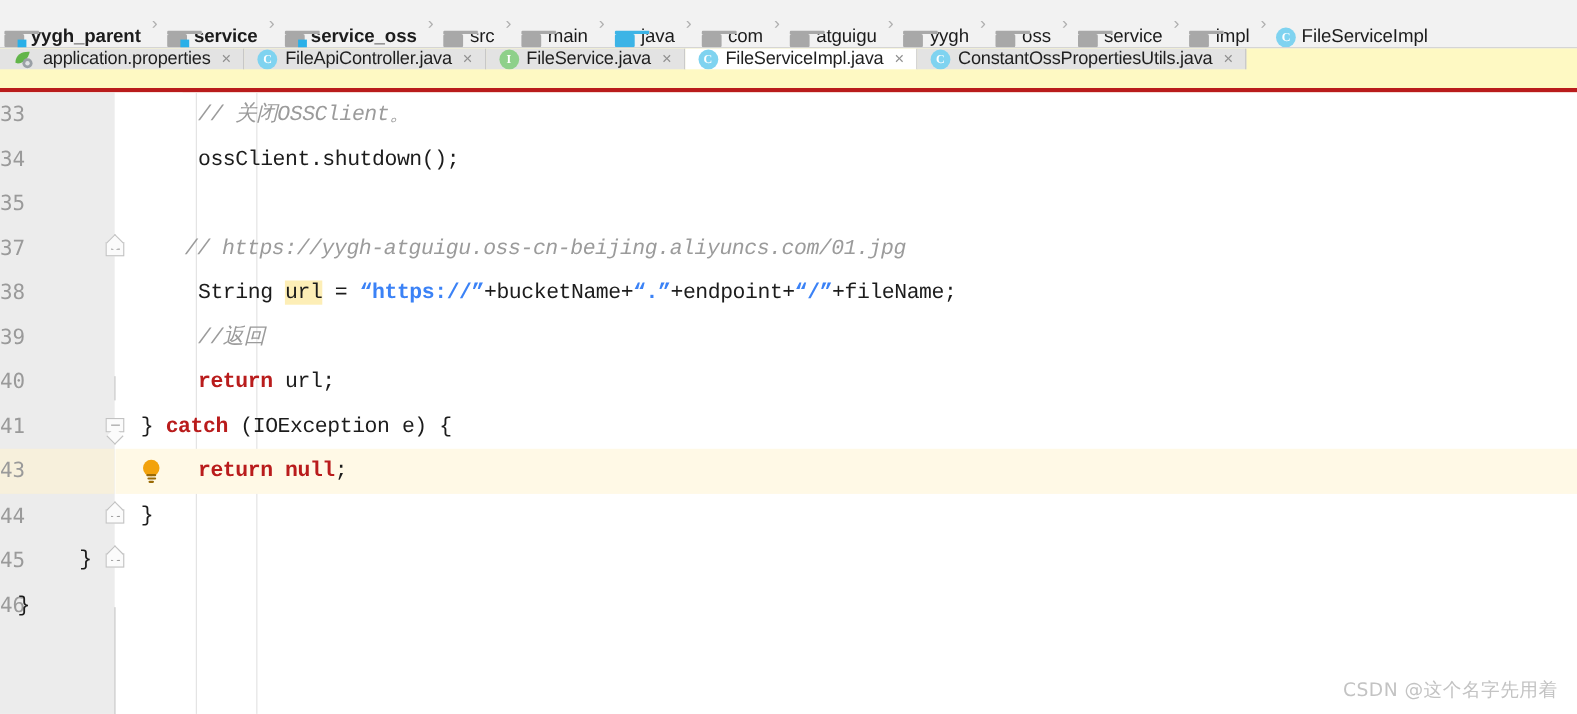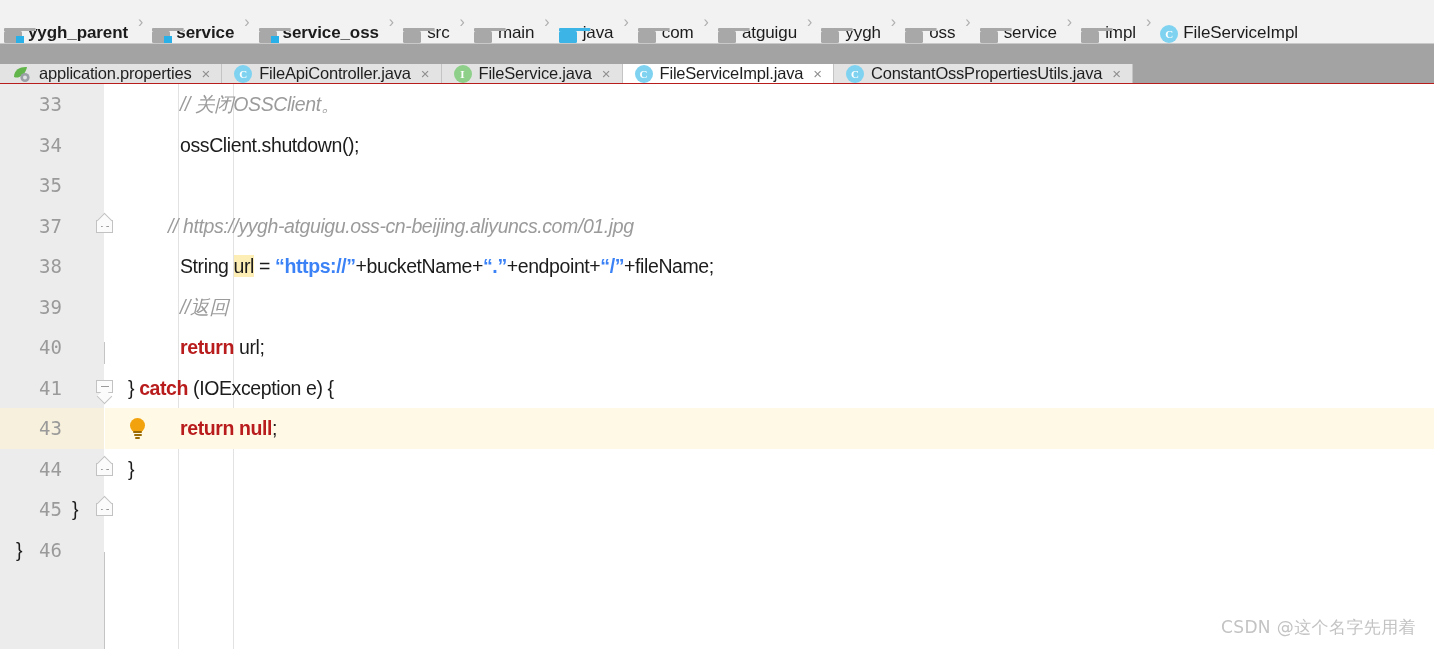--- a/index.html
+++ b/index.html
@@ -103,24 +103,24 @@
     text-align: center;
     font-family: "Liberation Serif", serif;
   }
   
   .ico-props { width: 20px; height: 18px; }
 
   
   .tab-bar {
     position: relative;
     height: 40px;
-    background: #a3a3a3;
-    border-bottom: 1px solid #b91c1c;
+    background: #fef9c3;
+    border-bottom: 4px solid #b91c1c;
     display: flex;
-    align-items: flex-end;
+    align-items: flex-start;
     box-sizing: border-box;
     overflow: hidden;
     white-space: nowrap;
   }
   .tab {
     display: inline-flex;
     align-items: center;
     padding: 0 11px 0 12px;
     background: #e3e3e3;
     border-right: 1px solid #c4c4c4;
@@ -191,32 +191,31 @@
     white-space: pre;
   }
   .row.hl .lineno-cell { background: #f7f0dc; }
   .row.hl .row-body    { background: #fff9e6; }
 
   .lineno-cell {
     position: absolute;
     left: 0; top: 0;
     width: 104px;
     height: 100%;
-    text-align: right;
     padding-right: 42px;
     box-sizing: border-box;
     font-family: "DejaVu Sans Mono", monospace;
     font-size: 19px;
     color: #9a9a9a;
   }
   .row-body {
     position: absolute;
     left: 105px; top: 0; right: 0;
     height: 100%;
-    font-family: Liberation Sans, sans-serif;
+    font-family: Liberation Mono, monospace;
     font-size: 19.5px;
     color: #1c1c1c;
     letter-spacing: -0.4px;
   }
   .code-text {
     position: absolute;
     left: 0; top: 0;
     padding-left: 0;
   }
 

